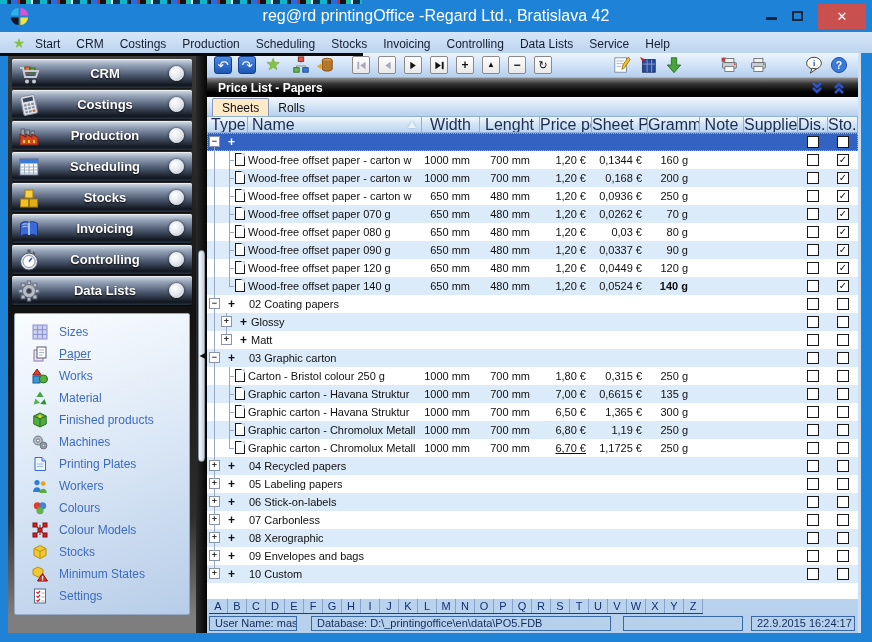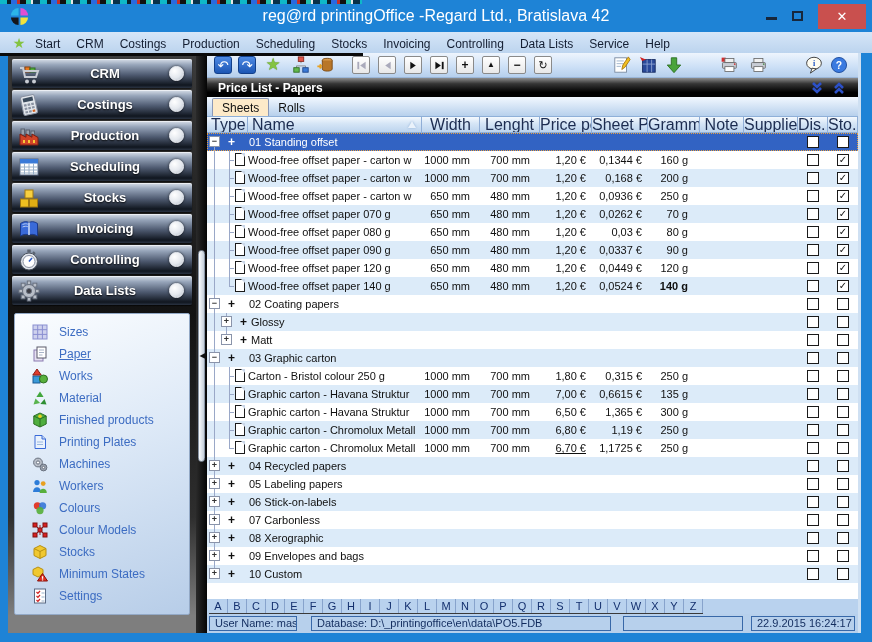--- a/index.html
+++ b/index.html
@@ -297,34 +297,34 @@
           <div class="side-item">
             <span class="sicon"><svg viewBox="0 0 16 16">
                 <path d="M8 1l6.2 3v8L8 15 1.8 12V4z" fill="#4fae3e" stroke="#2c6e22"></path>
                 <path d="M1.8 4 8 7l6.2-3M8 7v8" stroke="#2c6e22" fill="none"></path>
                 <circle cx="8" cy="4.2" r="1.8" fill="#e8d020"></circle>
               </svg></span>
             <span class="slabel">Finished products</span>
           </div>
           <div class="side-item">
             <span class="sicon"><svg viewBox="0 0 16 16">
-                <path d="M3 1.5h7l3.5 3.5v9.5H3z" fill="#eaf2fc" stroke="#3a6ad8"></path>
-                <path d="M10 1.5V5h3.5" fill="#c8d8f0" stroke="#3a6ad8"></path>
-                <path d="M5 8h6M5 10.5h6" stroke="#9ab8e0"></path>
-              </svg></span>
-            <span class="slabel">Printing Plates</span>
-          </div>
-          <div class="side-item">
-            <span class="sicon"><svg viewBox="0 0 16 16">
                 <circle cx="6" cy="6.5" r="4.4" fill="#b8bec8" stroke="#6a7280"></circle>
                 <circle cx="6" cy="6.5" r="1.6" fill="#fff" stroke="#6a7280"></circle>
                 <circle cx="11.5" cy="11.5" r="3.4" fill="#9aa2ae" stroke="#6a7280"></circle>
                 <circle cx="11.5" cy="11.5" r="1.2" fill="#fff" stroke="#6a7280"></circle>
               </svg></span>
             <span class="slabel">Machines</span>
+          </div>
+          <div class="side-item">
+            <span class="sicon"><svg viewBox="0 0 16 16">
+                <path d="M3 1.5h7l3.5 3.5v9.5H3z" fill="#eaf2fc" stroke="#3a6ad8"></path>
+                <path d="M10 1.5V5h3.5" fill="#c8d8f0" stroke="#3a6ad8"></path>
+                <path d="M5 8h6M5 10.5h6" stroke="#9ab8e0"></path>
+              </svg></span>
+            <span class="slabel">Printing Plates</span>
           </div>
           <div class="side-item">
             <span class="sicon"><svg viewBox="0 0 16 16">
                 <circle cx="5" cy="4.6" r="2.6" fill="#2c7cd8"></circle>
                 <path d="M1 14c0-3.2 2-4.8 4-4.8s4 1.6 4 4.8z" fill="#2c7cd8"></path>
                 <circle cx="11.2" cy="5.6" r="2.4" fill="#e8a020"></circle>
                 <path d="M7.6 15c0-3 1.8-4.2 3.6-4.2s3.6 1.2 3.6 4.2z" fill="#58b03c"></path>
               </svg></span>
             <span class="slabel">Workers</span>
           </div>
@@ -524,21 +524,20 @@
           <div class="gh-cell" style="width: 54px; flex: 0 0 54px;">Supplier</div>
           <div class="gh-cell" style="width: 30px; flex: 0 0 30px;">Dis...</div>
           <div class="gh-cell" style="width: 30px; flex: 0 0 30px;">Sto...</div>
         </div>
       <div class="grid-rows" id="grid-rows">
           <div class="grid-row selected">
             <div class="cell-tree">
               <i class="tline" style="left: 7px; width: 1px; top: 9px; bottom: 0px;"></i>
               <span class="exp" style="left: 2px;">−</span>
               <span class="plus-glyph" style="left: 21px;">+</span>
-              <span class="tree-label" style="left: 42px;">01 Standing offset</span>
             </div>
             <div class="cell r" style="width: 58px; flex: 0 0 58px; padding-right: 10px;"></div>
             <div class="cell r" style="width: 60px; flex: 0 0 60px; padding-right: 10px;"></div>
             <div class="cell r" style="width: 52px; flex: 0 0 52px; padding-right: 6px;"></div>
             <div class="cell r" style="width: 56px; flex: 0 0 56px; padding-right: 6px;"></div>
             <div class="cell r" style="width: 52px; flex: 0 0 52px; padding-right: 12px;"></div>
             <div class="cell" style="width: 44px; flex: 0 0 44px;"></div>
             <div class="cell" style="width: 54px; flex: 0 0 54px;"></div>
             <div class="cell c" style="width: 30px; flex: 0 0 30px;">
               <span class="cb"></span>

